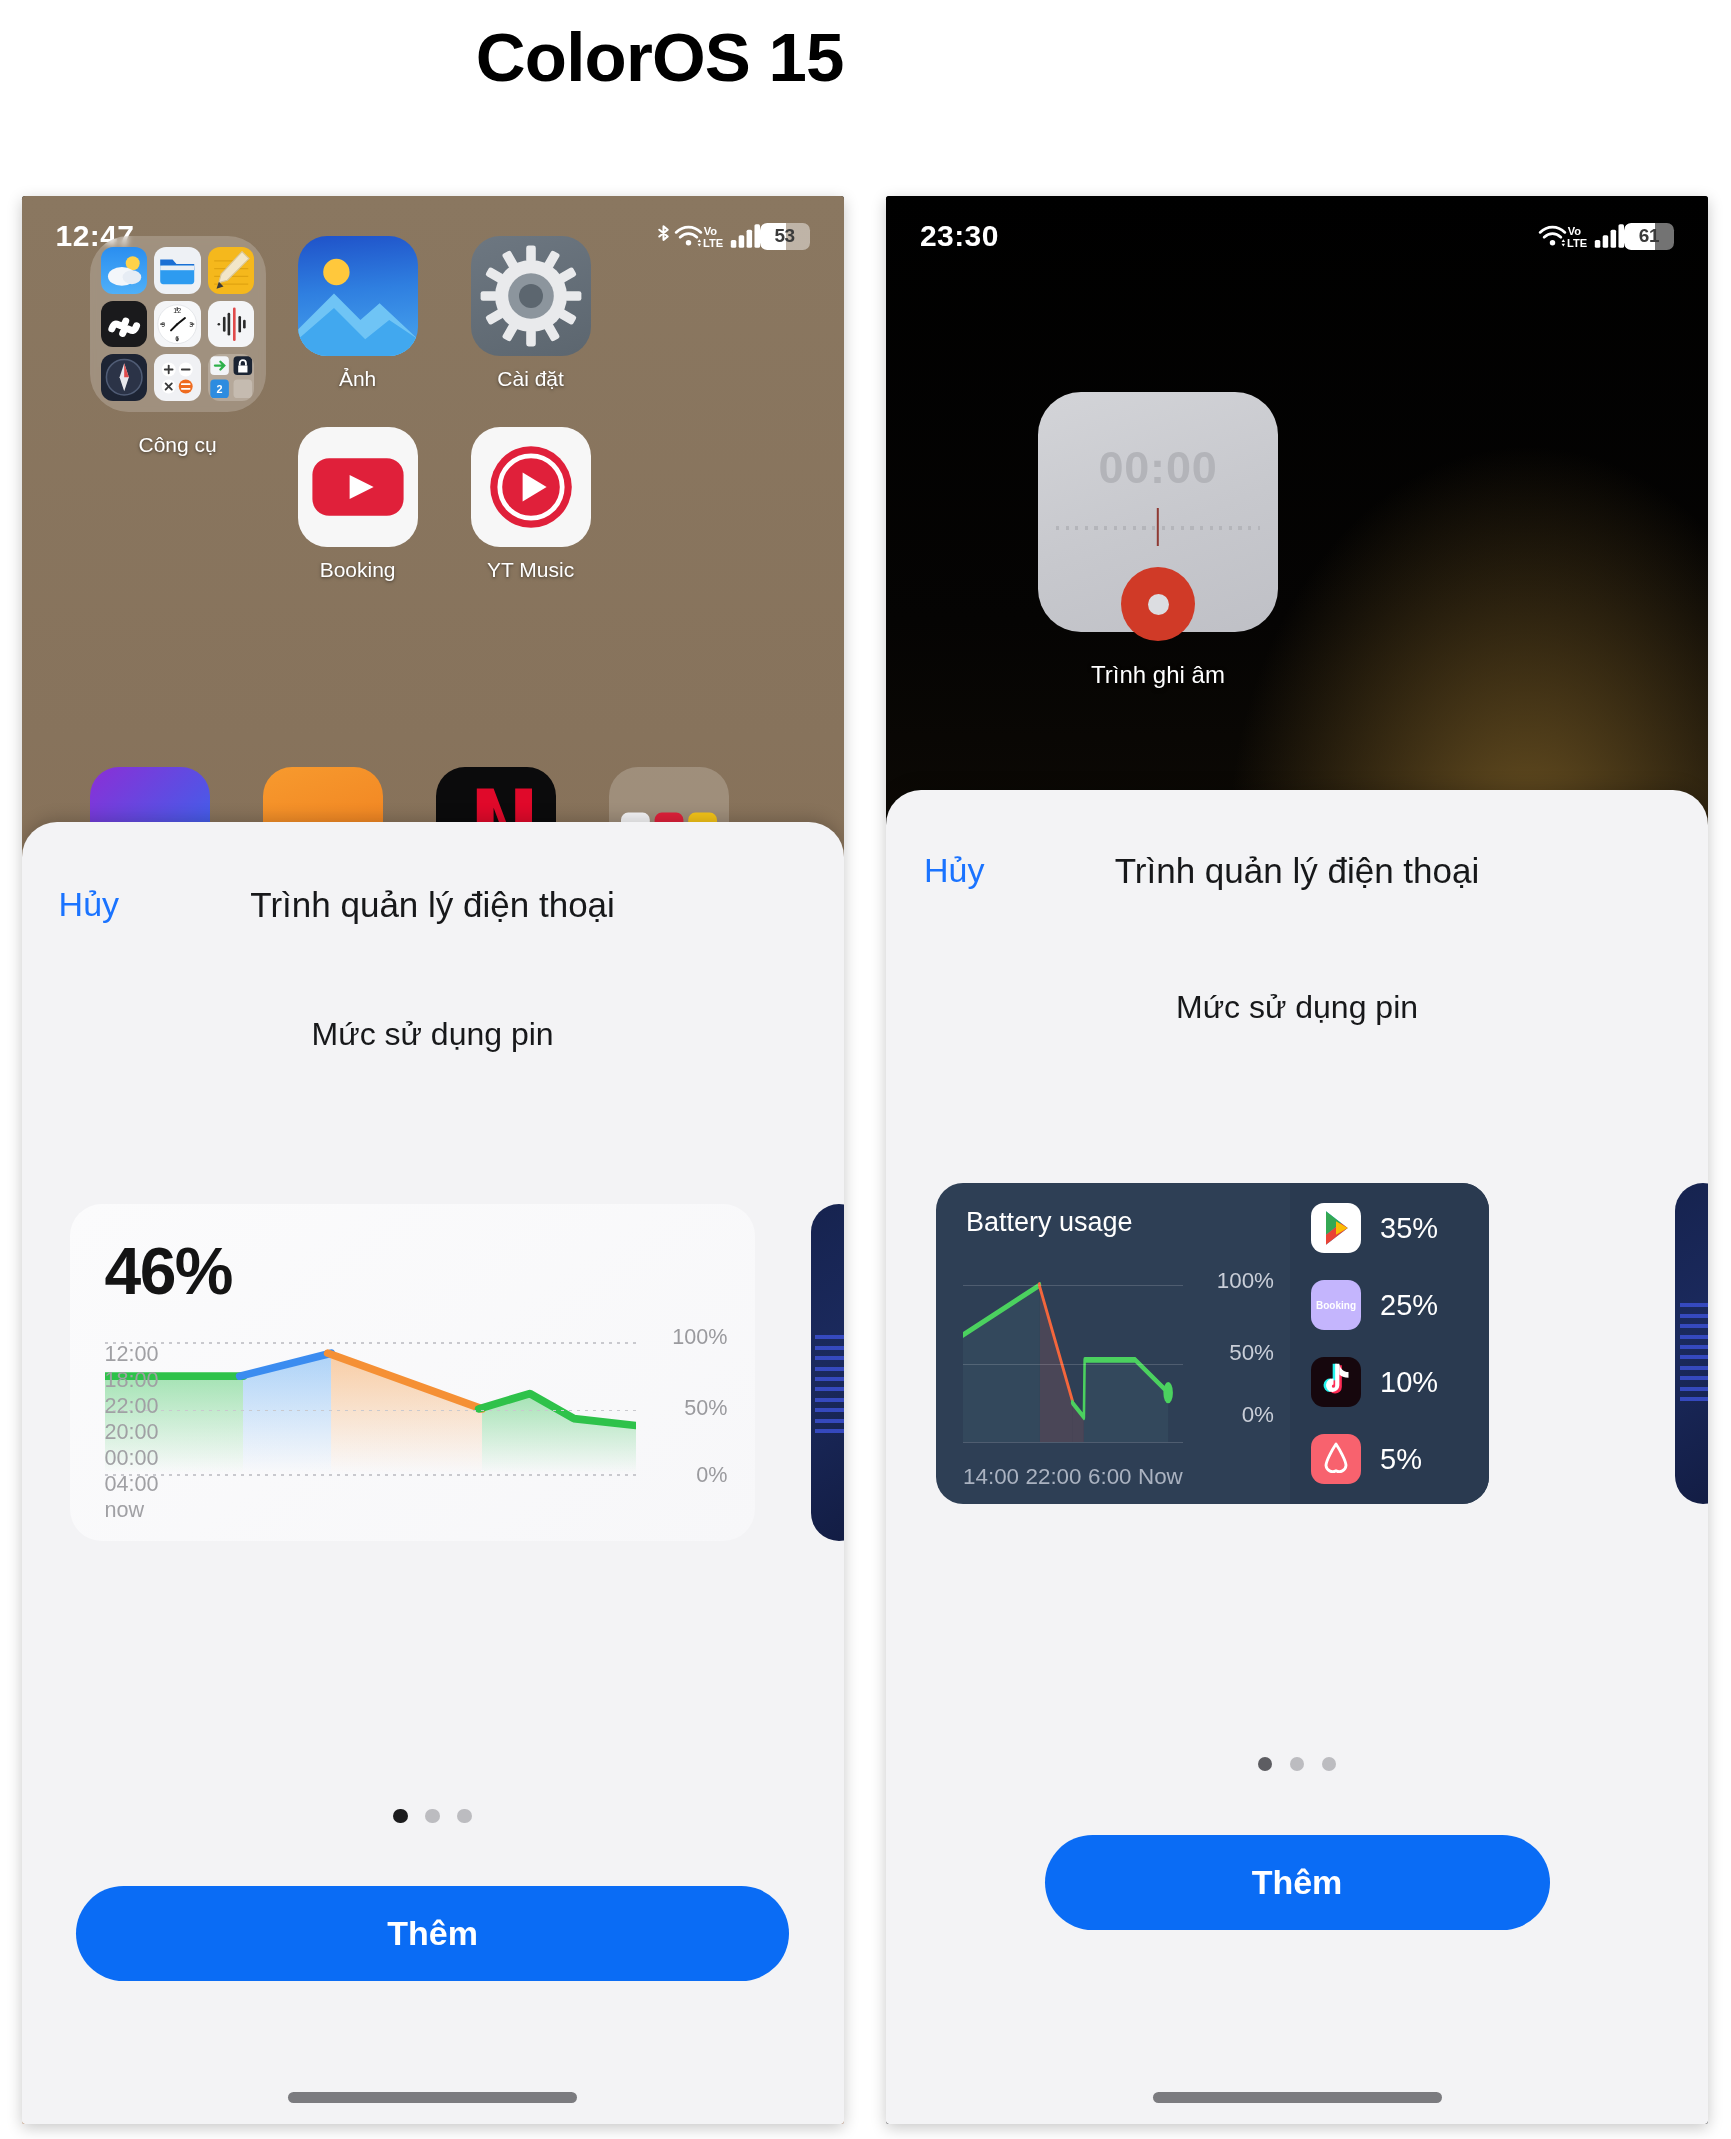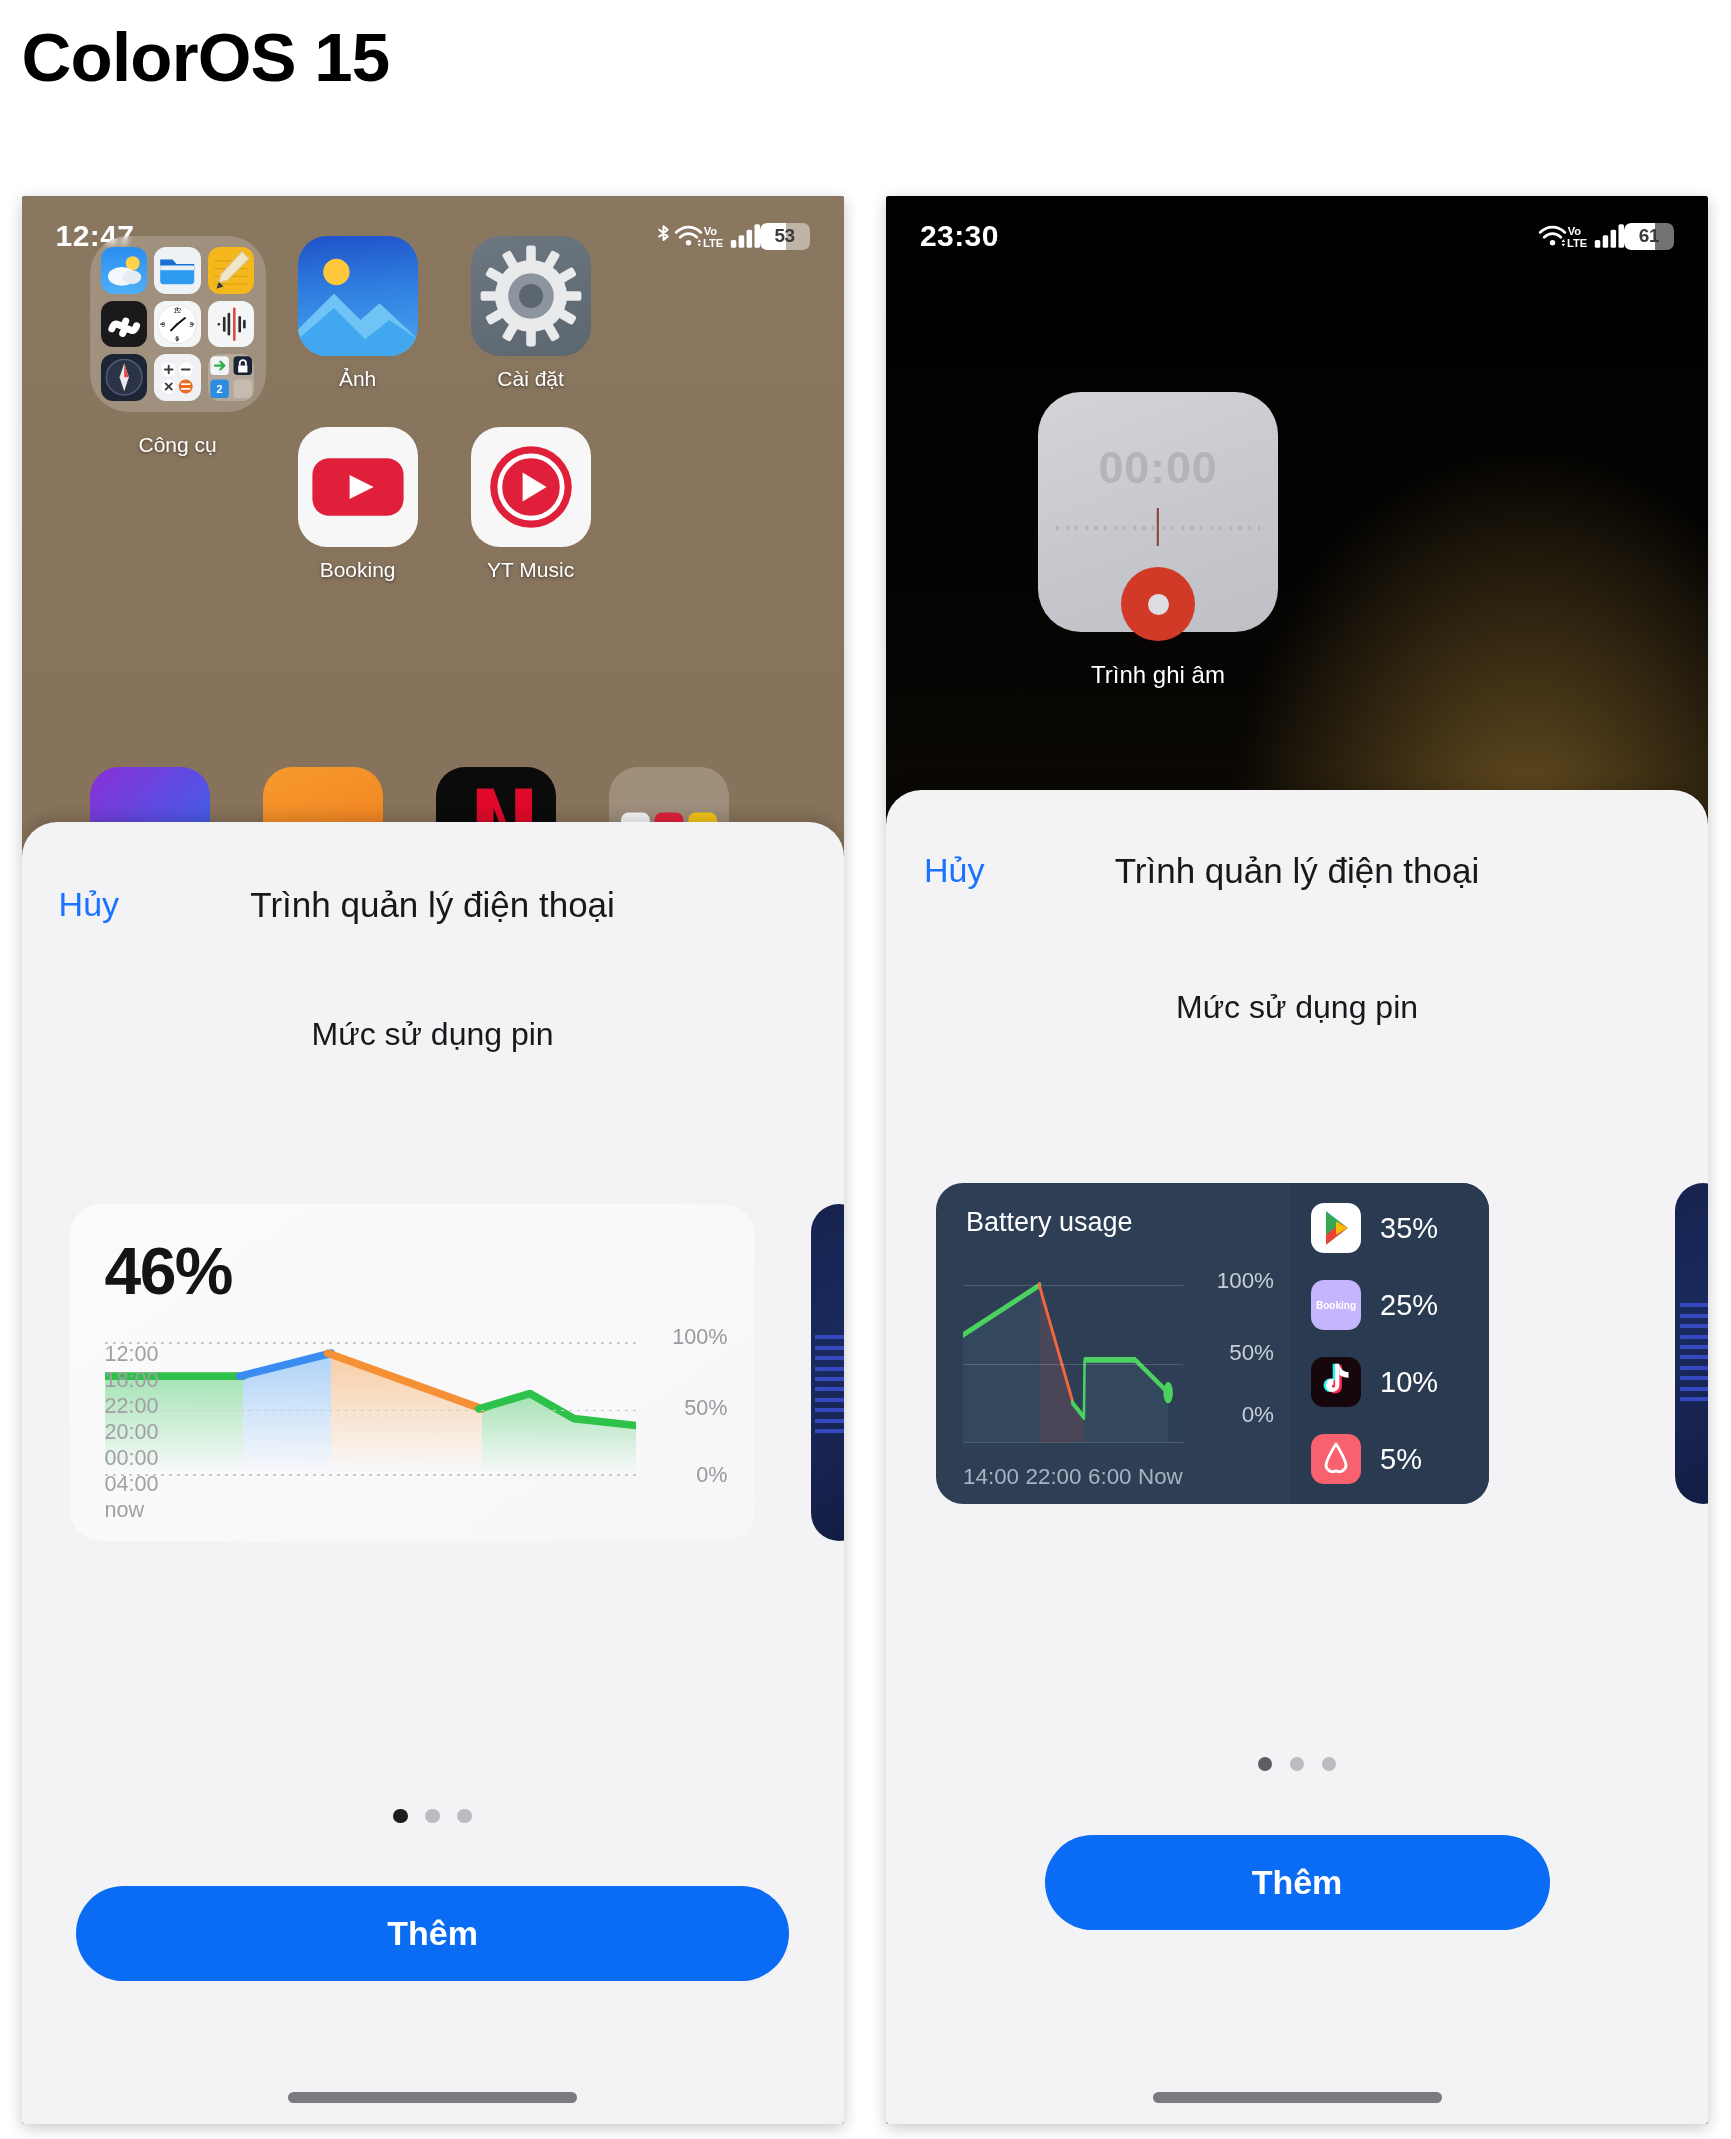--- a/index.html
+++ b/index.html
@@ -4,21 +4,21 @@
 <style>
   * { margin:0; padding:0; box-sizing:border-box; }
   html,body { width:1731px; height:2140px; background:#ffffff; overflow:hidden;
     font-family:"Liberation Sans", sans-serif; }
 
   .page { position:relative; width:1731px; height:2140px; background:#fff; }
 
   
   .heading {
     position:absolute; top:17.6px; font-weight:700; font-size:69px; color:#000;
-    letter-spacing:-0.8px; text-align:left; white-space:nowrap;
+    letter-spacing:-0.8px; text-align:right; white-space:nowrap;
   }
   .heading.left  { left:21.6px; width:822px; }
   .heading.right { left:886px; width:822px; }
 
   
   .phone {
     position:absolute; top:196px; height:1928px; overflow:hidden;
     border-radius:3.2px; box-shadow:0 4px 14.4px rgba(0,0,0,.22);
     background:#111;
   }

